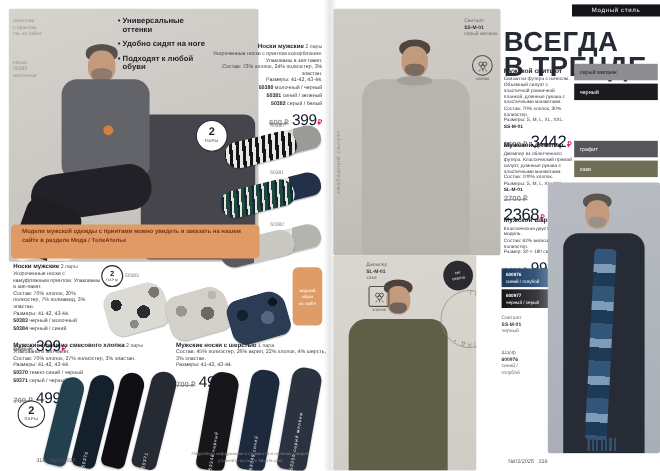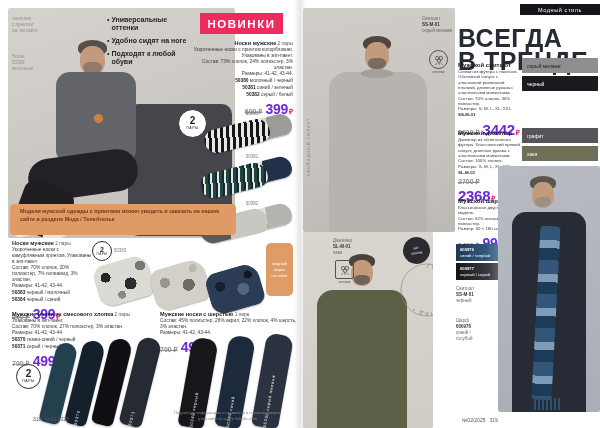--- a/index.html
+++ b/index.html
@@ -21,21 +21,21 @@
   .badge-new{background:#ee2b5e;color:#fff;font-weight:700;font-size:11.5px;letter-spacing:1.5px;
              display:flex;align-items:center;justify-content:center;}
   .pblock{font-size:4.8px;line-height:1.25;color:#3a3a40;}
   .pblock .pname{font-size:5.6px;font-weight:700;color:#1e1e24;}
   .pblock .qty{font-weight:400;color:#55555b;}
   .vline{margin-top:1px;}
   .vline b{color:#1e1e24;}
   .price-row{margin-top:3px;display:flex;align-items:baseline;}
   .ta-r .price-row{justify-content:flex-end;}
   .old{text-decoration:line-through;color:#8e8e94;font-weight:700;font-size:7px;margin-right:3px;}
-  .big{color:#6d28d9;font-weight:700;font-size:14px;letter-spacing:-0.3px;}
+  .big{color:#0f172a;font-weight:400;font-size:14px;letter-spacing:-0.3px;}
   .rub{color:#e3186d;font-weight:700;font-size:7px;margin-left:1px;}
   .big15{font-size:15px;}
   .ta-r{text-align:right;}
   .code-label{font-size:4.5px;color:#83807b;text-align:center;}
   
   .pairs{border:1px solid #2b2b31;border-radius:50%;background:#fff;display:flex;flex-direction:column;
          align-items:center;justify-content:center;color:#1e1e24;}
   .pairs .cnt{font-weight:700;font-size:10px;line-height:1;}
   .pairs .unit{font-size:3.6px;text-transform:uppercase;letter-spacing:0.5px;line-height:1.2;}
   .pairs.small .cnt{font-size:7px;}
@@ -138,21 +138,20 @@
           <span>•</span>
           <span>Удобно сидят на ноге</span>
         </div>
         <div class="bullet-row">
           <span>•</span>
           <span>Подходят к любой обуви</span>
         </div>
       </div>
     </div>
 
-    <div class="abs badge-new" style="left:200px;top:13px;width:83px;height:21px;">НОВИНКИ</div>
 
     <div class="abs pblock ta-r" style="left:190px;top:40px;width:103px;">
       <div><span class="pname">Носки мужские</span>
            <span class="qty">2 пары</span></div>
       <div>Укороченные носки с принтом колорблокинг. Упакованы в зип-пакет.</div>
       <div>Состав: 73% хлопок, 24% полиэстер, 3% эластан.</div>
       <div>Размеры: 41-42, 43-44.</div>
       <div class="vline"><b>50380</b> <span>молочный / черный</span></div>
       <div class="vline"><b>50381</b> <span>синий / зеленый</span></div>
       <div class="vline"><b>50382</b> <span>серый / белый</span></div>

